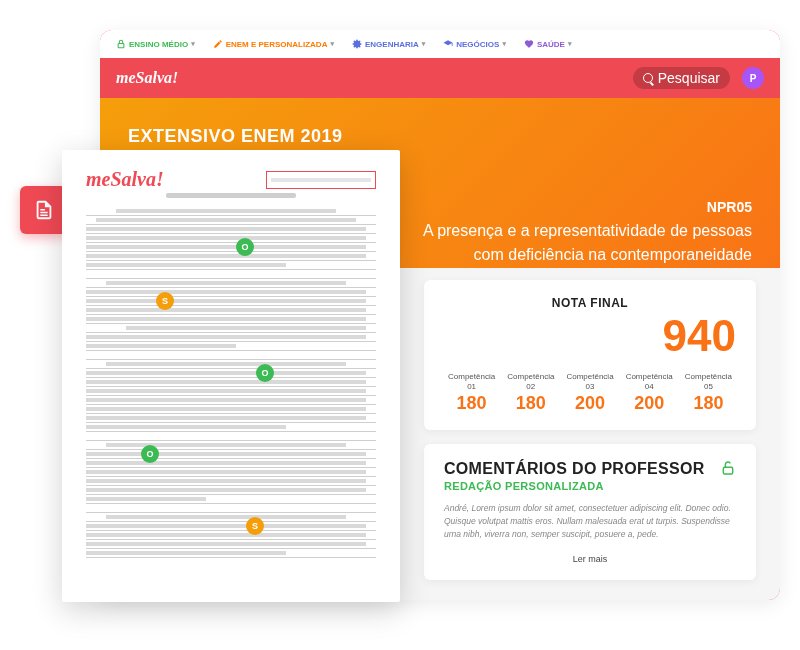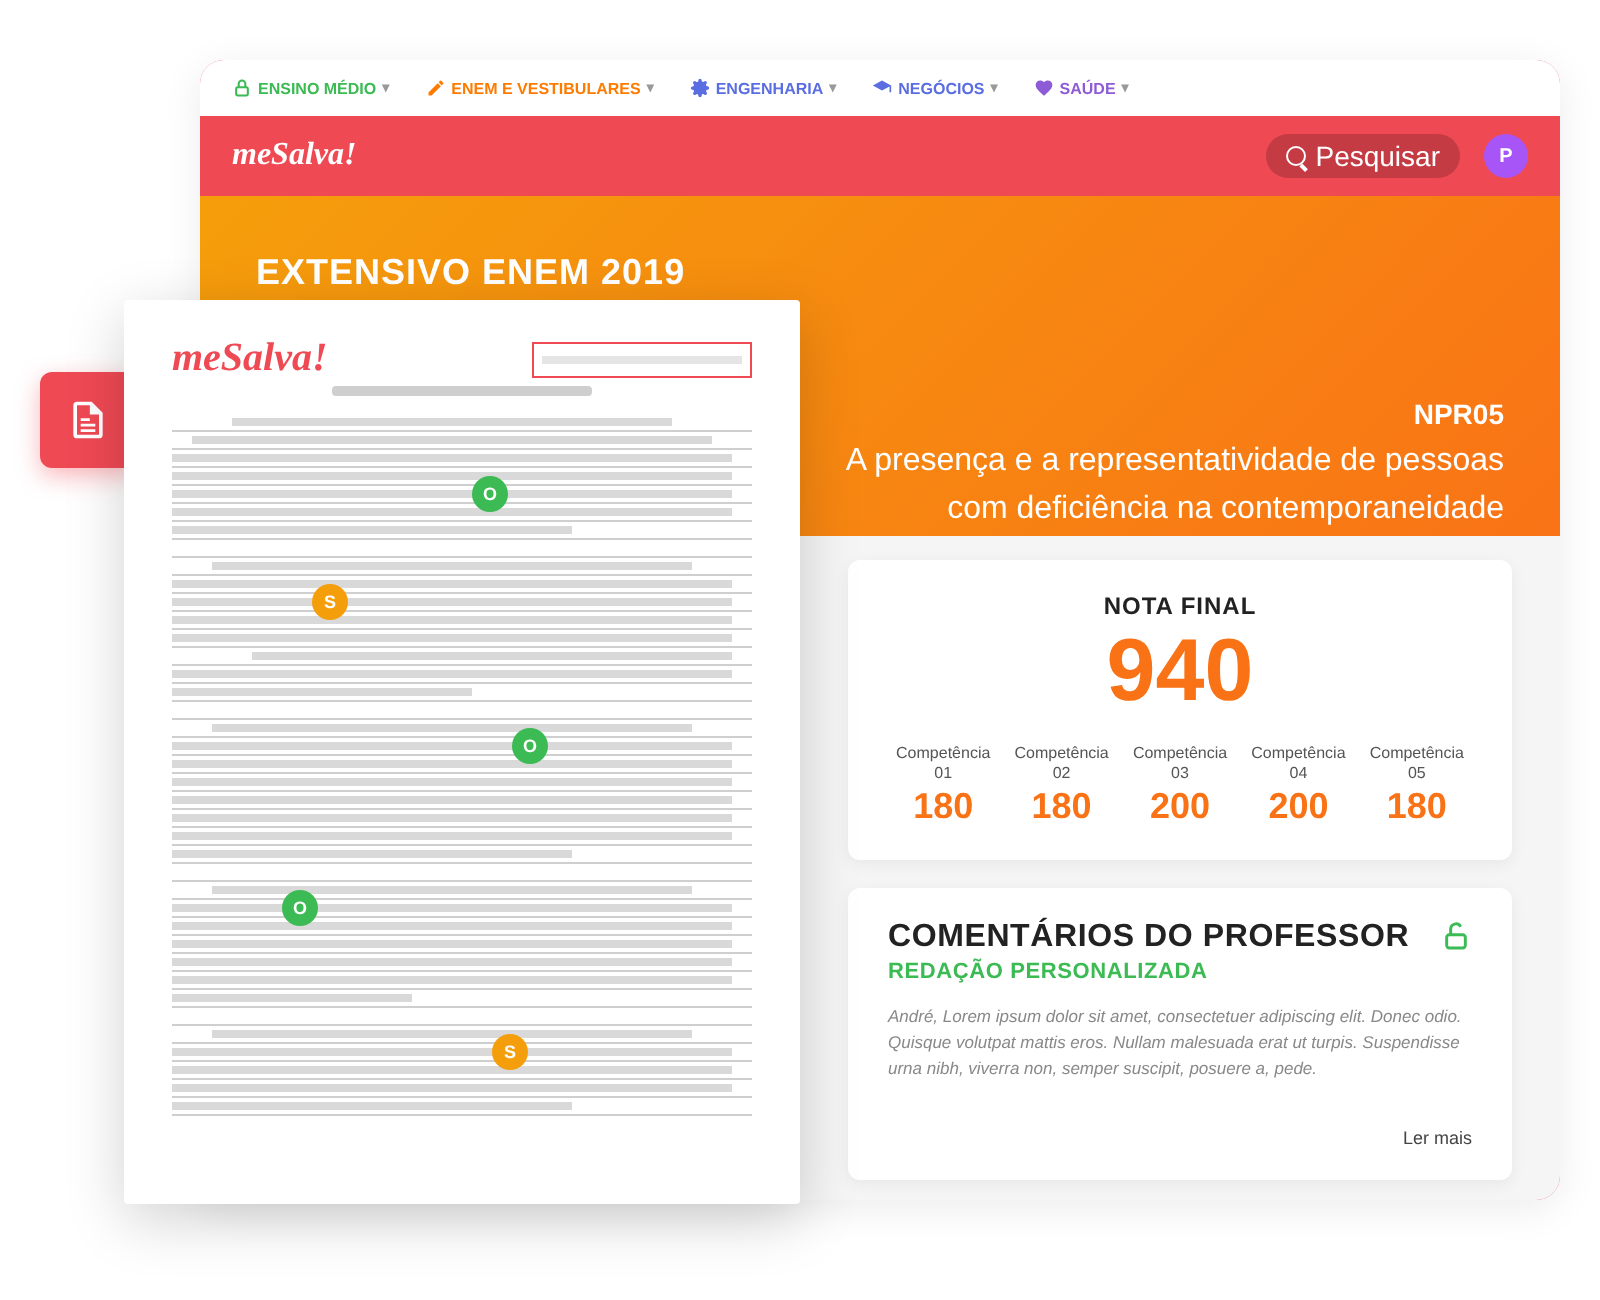--- a/index.html
+++ b/index.html
@@ -26,32 +26,32 @@
   .orange-panel { background: linear-gradient(135deg,#f59e0b,#f97316); height: 170px; padding: 28px 28px; color: #fff; }
   .course-title { font-size: 18px; font-weight: 800; letter-spacing: 0.5px; }
   .topic-wrap { margin-top: 52px; text-align: right; padding-left: 280px; }
   .topic-code { font-size: 14px; font-weight: 800; }
   .topic-desc { font-size: 16px; line-height: 1.5; margin-top: 4px; }
   
   .cards-area { padding: 12px 24px 24px 24px; background:#f5f5f5; height: calc(100% - 238px); }
   .card { background:#fff; border-radius:6px; padding:16px 20px; margin-bottom: 14px; box-shadow: 0 2px 8px rgba(0,0,0,0.06); margin-left: 300px; }
   
   .nota-label { text-align:center; font-size:12px; font-weight:800; letter-spacing:0.5px; color:#222; }
-  .nota-value { text-align:center; font-size:44px; font-weight:800; color:#f97316; line-height:1; margin:4px 0 14px; }
+  .nota-value { text-align:right; font-size:44px; font-weight:800; color:#f97316; line-height:1; margin:4px 0 14px; }
   .comps { display:flex; justify-content:space-between; gap:4px; }
   .comp { text-align:center; flex:1; }
   .comp-label { font-size:8px; color:#555; line-height:1.2; }
   .comp-val { font-size:18px; font-weight:800; color:#f97316; margin-top:2px; }
   
   .comments-head { display:flex; align-items:flex-start; justify-content:space-between; }
   .comments-title { font-size:16px; font-weight:800; color:#222; letter-spacing:0.3px; }
   .comments-sub { font-size:11px; font-weight:700; color:#3cba54; margin-top:2px; letter-spacing:0.3px; }
   .lock-ic { color:#3cba54; font-size:14px; }
   .comments-body { font-size:8.5px; color:#888; line-height:1.5; margin-top:10px; font-style:italic; }
-  .ler-mais { text-align:right; font-size:9px; color:#444; margin-top:24px; cursor:pointer; }
+  .ler-mais { text-align:center; font-size:9px; color:#444; margin-top:14px; cursor:pointer; }
   
   
   .doc { position:absolute; left:62px; top:150px; width:338px; height:452px; background:#fff; box-shadow:0 8px 30px rgba(0,0,0,0.18); border-radius:2px; padding:18px 24px; }
   .doc-head { display:flex; align-items:center; justify-content:space-between; margin-bottom:16px; }
   .doc-logo { font-family:cursive; color:#ef4954; font-weight:700; font-size:20px; font-style:italic; }
   .doc-field { width:110px; height:18px; border:1.5px solid #ef4954; position:relative; }
   .doc-field::before { content:''; position:absolute; left:4px; right:4px; top:50%; height:4px; background:#e5e5e5; transform:translateY(-50%); }
   .lines { position:relative; }
   .line { height:9px; border-bottom:1px solid #cfcfcf; position:relative; }
   .marker { position:absolute; width:18px; height:18px; border-radius:50%; top:-5px; display:flex; align-items:center; justify-content:center; font-size:9px; font-weight:700; color:#fff; z-index:2; }
@@ -78,21 +78,21 @@
       </span>
       <span>ENSINO MÉDIO</span>
       <span class="chev">▾</span>
     </div>
     <div class="top-nav-item c-orange">
       <span class="ic">
         <svg viewBox="0 0 24 24" fill="currentColor">
             <path d="M3 17.25V21h3.75L17.81 9.94l-3.75-3.75L3 17.25zM20.71 7.04a1 1 0 000-1.41l-2.34-2.34a1 1 0 00-1.41 0l-1.83 1.83 3.75 3.75 1.83-1.83z"></path>
           </svg>
       </span>
-      <span>ENEM E VESTIBULARES</span>
+      <span>ENEM E PERSONALIZADA</span>
       <span class="chev">▾</span>
     </div>
     <div class="top-nav-item c-blue">
       <span class="ic">
         <svg viewBox="0 0 24 24" fill="currentColor">
             <circle cx="12" cy="12" r="3"></circle>
             <path d="M19.4 15a1.65 1.65 0 00.33 1.82l.06.06a2 2 0 11-2.83 2.83l-.06-.06a1.65 1.65 0 00-1.82-.33 1.65 1.65 0 00-1 1.51V21a2 2 0 11-4 0v-.09A1.65 1.65 0 009 19.4a1.65 1.65 0 00-1.82.33l-.06.06a2 2 0 11-2.83-2.83l.06-.06a1.65 1.65 0 00.33-1.82 1.65 1.65 0 00-1.51-1H3a2 2 0 110-4h.09A1.65 1.65 0 004.6 9a1.65 1.65 0 00-.33-1.82l-.06-.06a2 2 0 112.83-2.83l.06.06a1.65 1.65 0 001.82.33H9a1.65 1.65 0 001-1.51V3a2 2 0 114 0v.09a1.65 1.65 0 001 1.51 1.65 1.65 0 001.82-.33l.06-.06a2 2 0 112.83 2.83l-.06.06a1.65 1.65 0 00-.33 1.82V9a1.65 1.65 0 001.51 1H21a2 2 0 110 4h-.09a1.65 1.65 0 00-1.51 1z"></path>
           </svg>
       </span>
       <span>ENGENHARIA</span>

